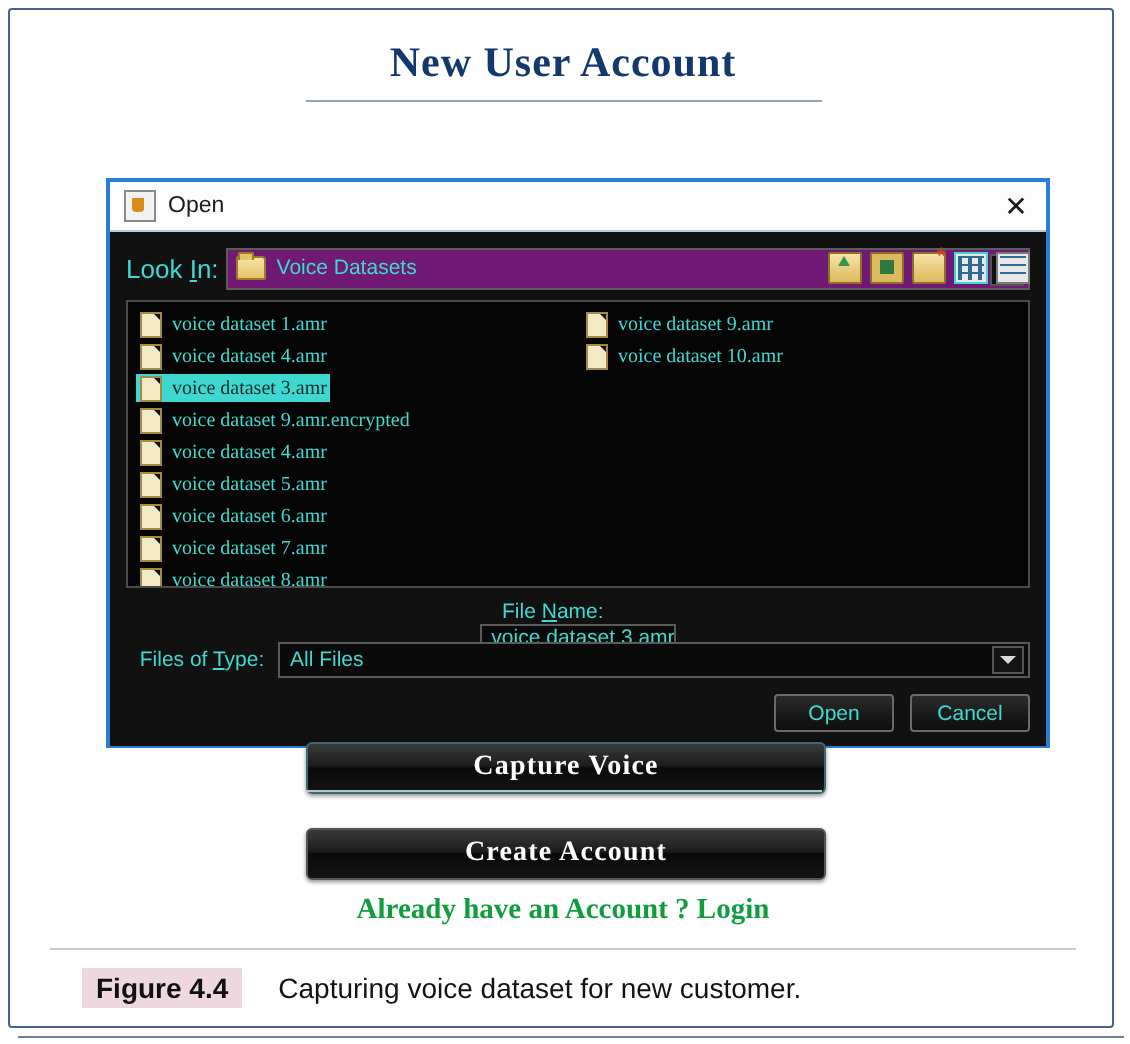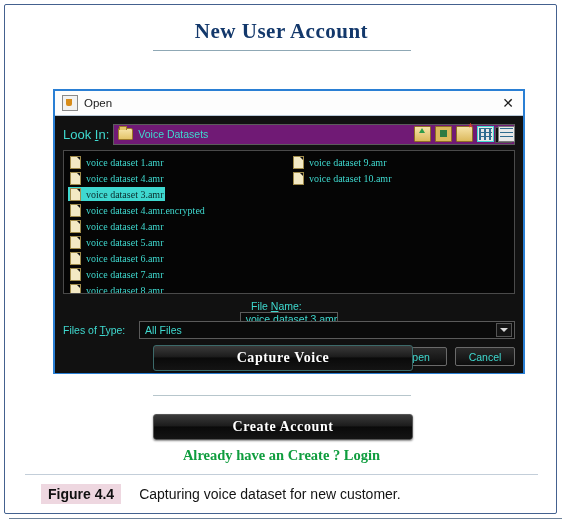--- a/index.html
+++ b/index.html
@@ -188,21 +188,21 @@
   .file-name{
     font-size:10px;color:#3fd9cf;white-space:nowrap;
     font-family:Liberation Serif, serif;
   }
 
   
   #filename-row,#filetype-row{
     position:absolute;left:8px;right:8px;height:17px;display:flex;align-items:center;
   }
   #filename-row{top:184px;flex-direction:column;}
-  #filetype-row{top:205px;}
+  #filetype-row{top:205px;text-align:center;}
   .field-label{
     width:76px;flex:0 0 auto;font-size:10.5px;color:#3fd9cf;
   }
   .field-label u{text-decoration:underline;}
   .field-box{
     flex:1 1 auto;height:16px;background:#0a0a0a;border:1px solid #5a5a5a;
     display:flex;align-items:center;position:relative;
   }
   .field-value{font-size:10.5px;color:#3fd9cf;margin-left:5px;}
   #filetype-arrow{
@@ -231,21 +231,21 @@
     position:absolute;
     left:148px;width:258px;height:24px;
     background:linear-gradient(#3a3a3a 0%,#1c1c1c 45%,#0a0a0a 50%,#141414 100%);
     border:1px solid #3c6a6a;border-radius:3px;
     color:#ffffff;
     font-family:"Liberation Serif", serif;
     font-weight:bold;font-size:14px;letter-spacing:0.6px;
     display:flex;align-items:center;justify-content:center;cursor:pointer;
     box-shadow:0 1px 2px rgba(0,0,0,.45);
   }
-  #capture-voice-button{top:340px;}
+  #capture-voice-button{top:366px;}
   #create-account-button{top:409px;border-color:#555;text-align:right;}
   #mid-rule{
     position:absolute;left:148px;top:390px;width:258px;height:1px;background:#b7c6cc;
   }
   #login-link{
     position:absolute;left:0;top:442px;width:553px;text-align:center;
     font-family:"Liberation Serif", serif;font-weight:bold;font-size:14.5px;
     color:#0f9d3e;cursor:pointer;
   }
 
@@ -317,21 +317,21 @@
               <div class="file-item">
                 <span class="file-doc-icon"></span>
                 <span class="file-name">voice dataset 4.amr</span>
               </div>
               <div class="file-item selected">
                 <span class="file-doc-icon"></span>
                 <span class="file-name">voice dataset 3.amr</span>
               </div>
               <div class="file-item">
                 <span class="file-doc-icon"></span>
-                <span class="file-name">voice dataset 4.amr.encrypted</span>
+                <span class="file-name">voice dataset 9.amr.encrypted</span>
               </div>
               <div class="file-item">
                 <span class="file-doc-icon"></span>
                 <span class="file-name">voice dataset 4.amr</span>
               </div>
               <div class="file-item">
                 <span class="file-doc-icon"></span>
                 <span class="file-name">voice dataset 5.amr</span>
               </div>
               <div class="file-item">
@@ -379,21 +379,21 @@
         <div class="dlg-btn">Open</div>
         <div class="dlg-btn">Cancel</div>
       </div>
 
     </div>
   </div>
 
   <div class="page-btn" id="capture-voice-button">Capture Voice</div>
   <div id="mid-rule"></div>
   <div class="page-btn" id="create-account-button">Create Account</div>
-  <div id="login-link">Already have an Create ? Login</div>
+  <div id="login-link">Already have an Account ? Login</div>
 
   <div id="caption-rule"></div>
   <div id="caption-row">
     <span id="figure-number">Figure 4.4</span>
     <span id="caption-text">Capturing voice dataset for new customer.</span>
   </div>
   <div id="bottom-rule"></div>
 
 </div>
 

